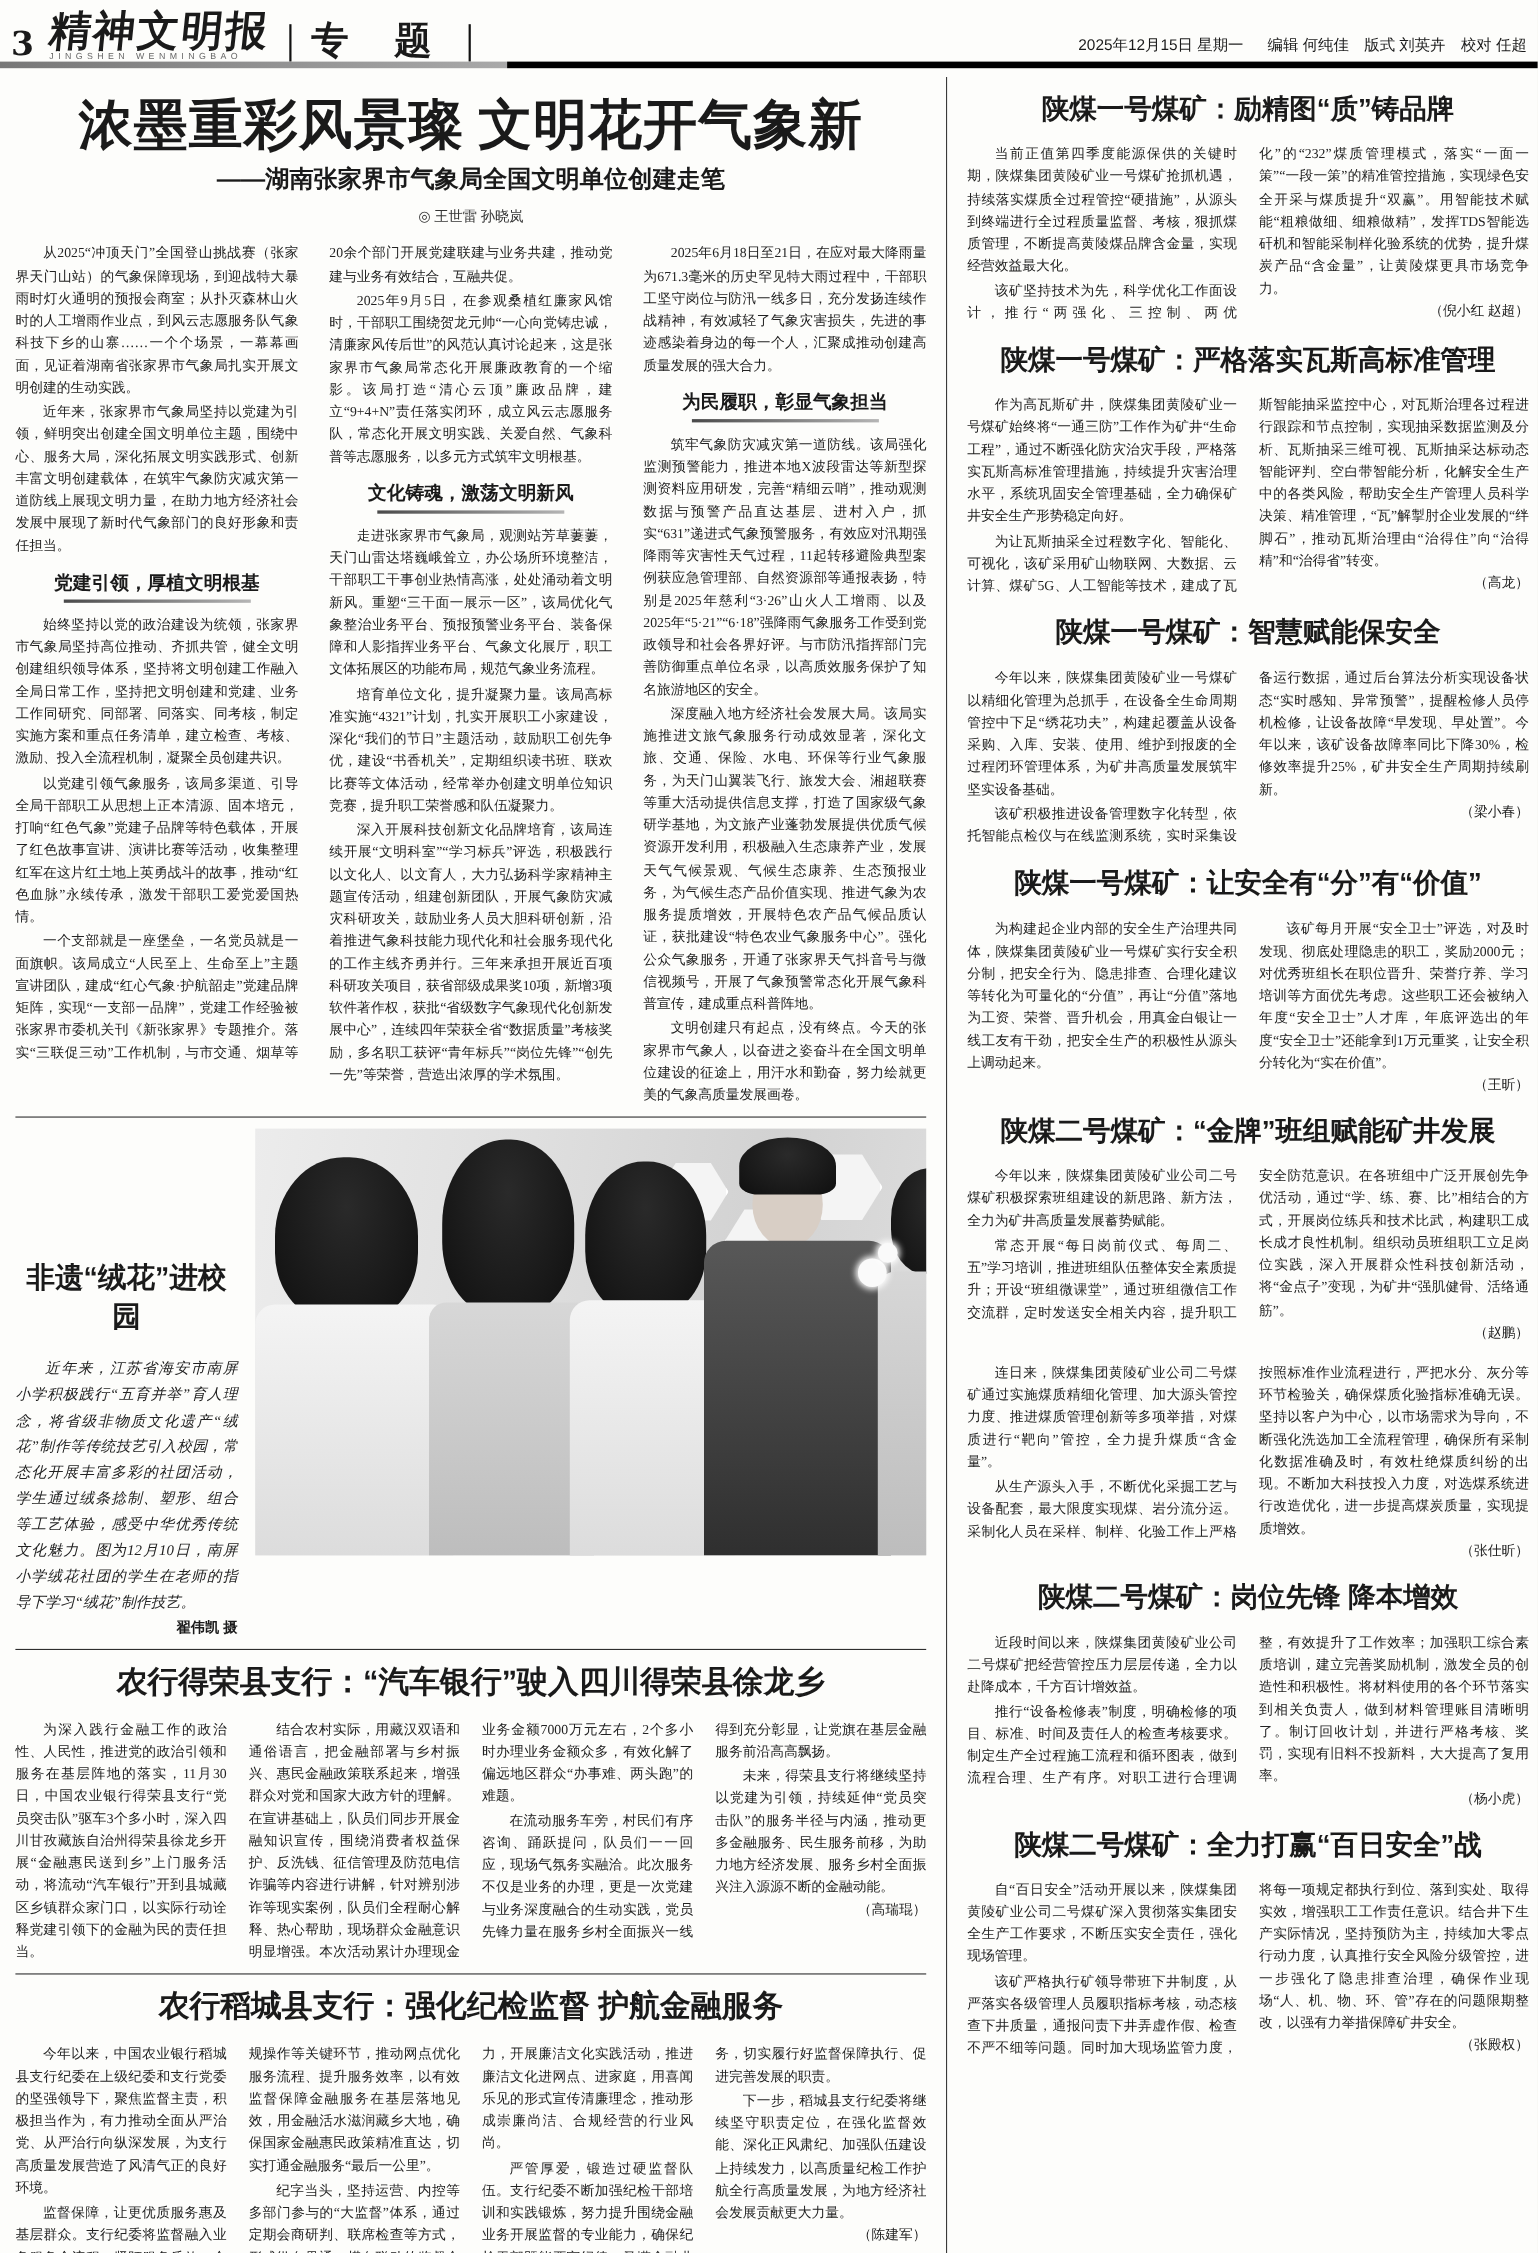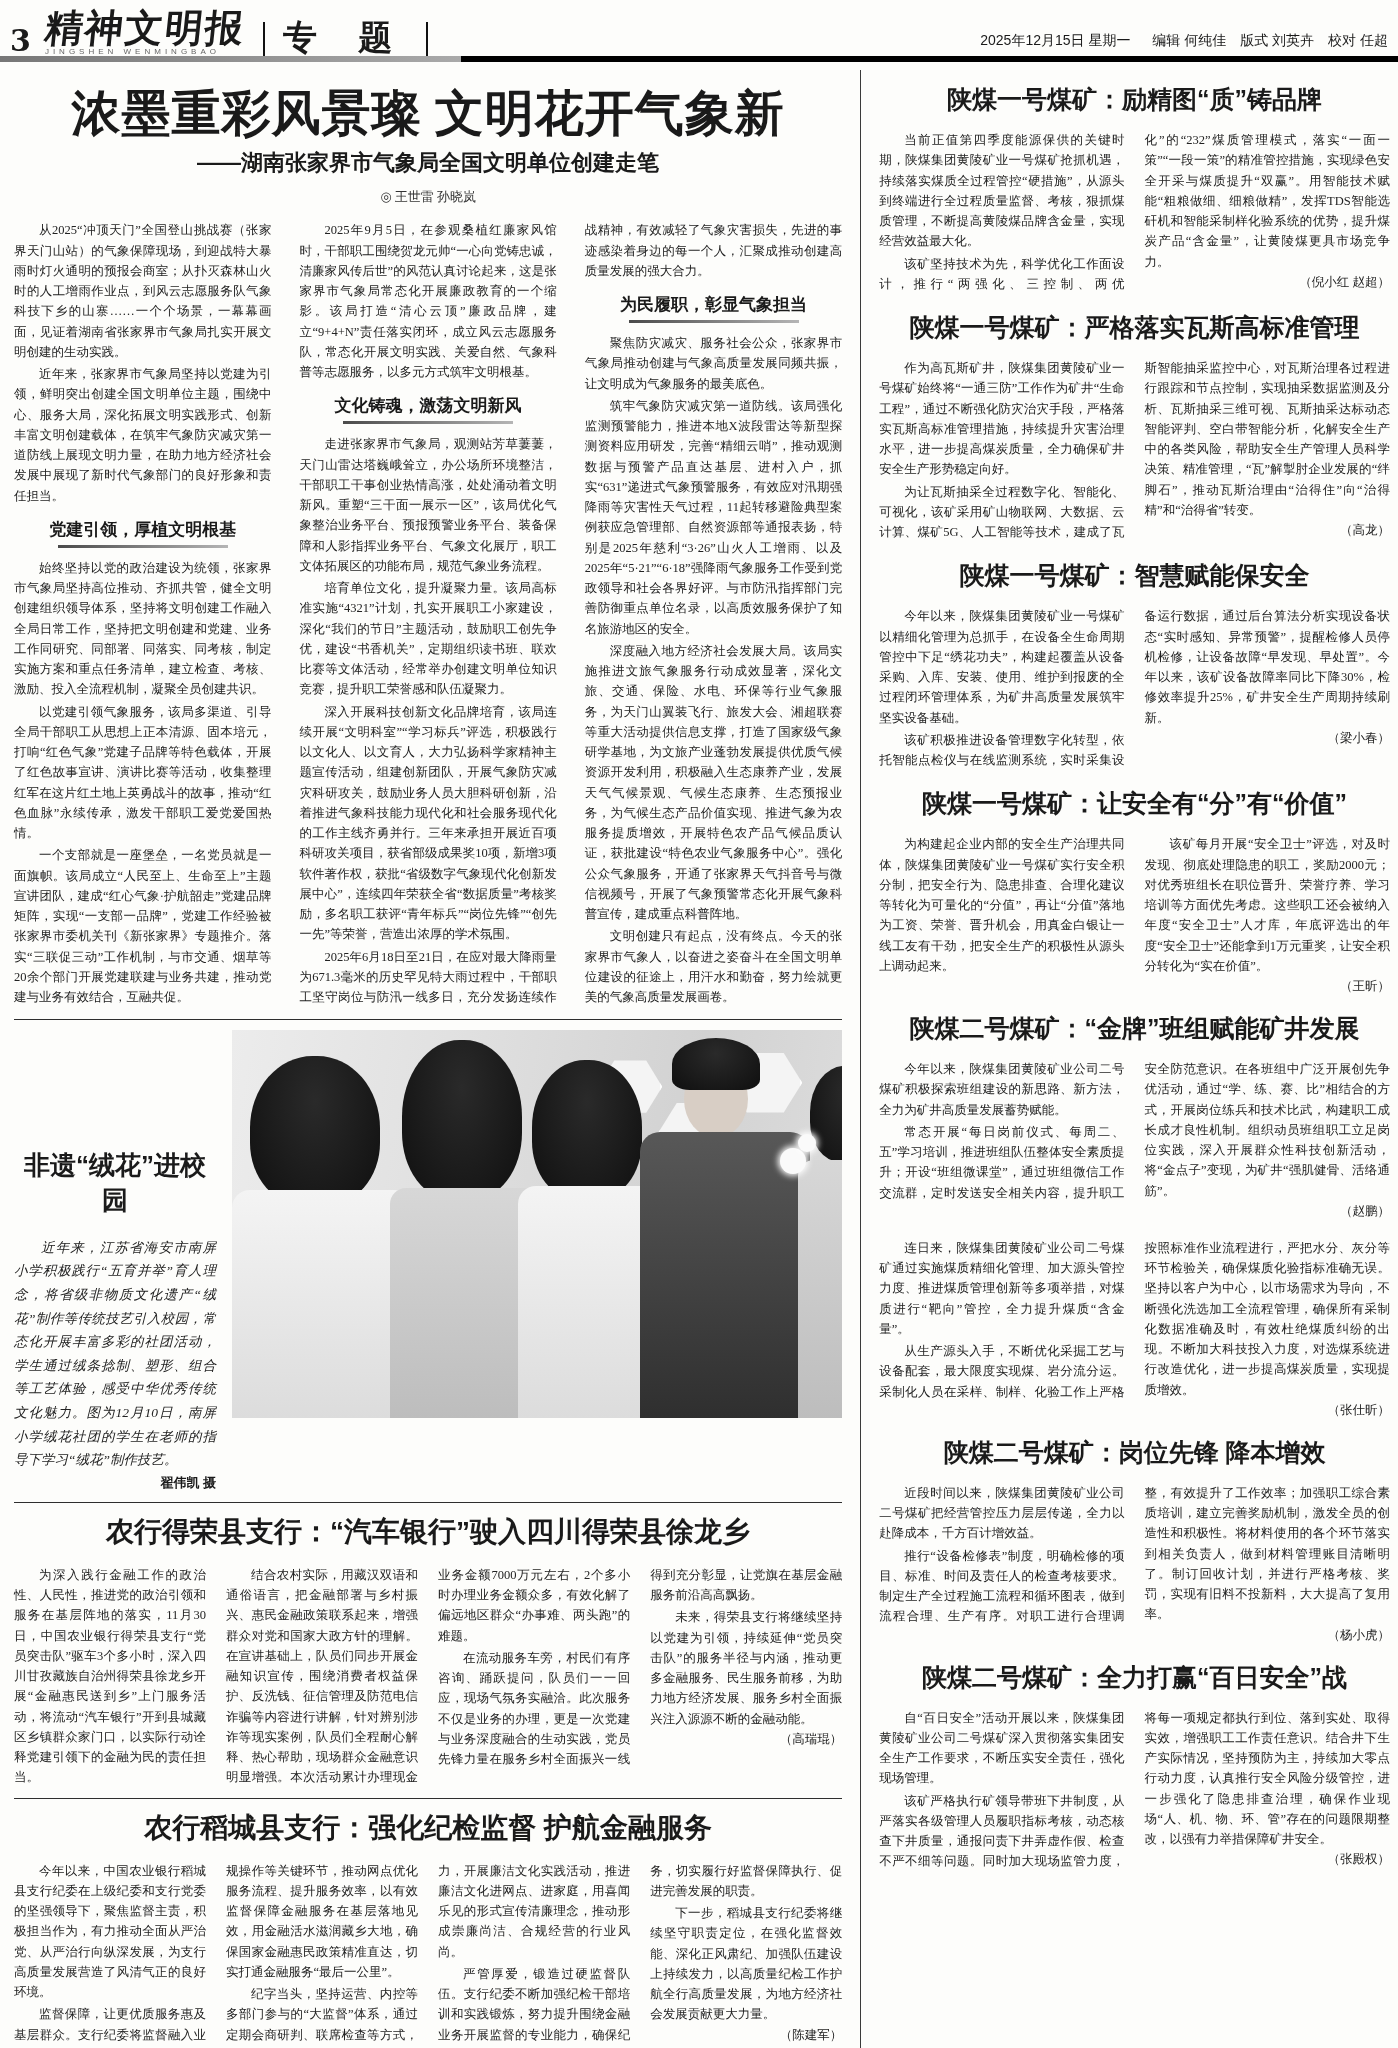--- a/index.html
+++ b/index.html
@@ -125,21 +125,20 @@
             <p>始终坚持以党的政治建设为统领，张家界市气象局坚持高位推动、齐抓共管，健全文明创建组织领导体系，坚持将文明创建工作融入全局日常工作，坚持把文明创建和党建、业务工作同研究、同部署、同落实、同考核，制定实施方案和重点任务清单，建立检查、考核、激励、投入全流程机制，凝聚全员创建共识。</p>
             <p>以党建引领气象服务，该局多渠道、引导全局干部职工从思想上正本清源、固本培元，打响“红色气象”党建子品牌等特色载体，开展了红色故事宣讲、演讲比赛等活动，收集整理红军在这片红土地上英勇战斗的故事，推动“红色血脉”永续传承，激发干部职工爱党爱国热情。</p>
             <p>一个支部就是一座堡垒，一名党员就是一面旗帜。该局成立“人民至上、生命至上”主题宣讲团队，建成“红心气象·护航韶走”党建品牌矩阵，实现“一支部一品牌”，党建工作经验被张家界市委机关刊《新张家界》专题推介。落实“三联促三动”工作机制，与市交通、烟草等20余个部门开展党建联建与业务共建，推动党建与业务有效结合，互融共促。</p>
             <p>2025年9月5日，在参观桑植红廉家风馆时，干部职工围绕贺龙元帅“一心向党铸忠诚，清廉家风传后世”的风范认真讨论起来，这是张家界市气象局常态化开展廉政教育的一个缩影。该局打造“清心云顶”廉政品牌，建立“9+4+N”责任落实闭环，成立风云志愿服务队，常态化开展文明实践、关爱自然、气象科普等志愿服务，以多元方式筑牢文明根基。</p>
             <div class="subhead"><span>文化铸魂，激荡文明新风</span><i></i></div>
             <p>走进张家界市气象局，观测站芳草萋萋，天门山雷达塔巍峨耸立，办公场所环境整洁，干部职工干事创业热情高涨，处处涌动着文明新风。重塑“三干面一展示一区”，该局优化气象整治业务平台、预报预警业务平台、装备保障和人影指挥业务平台、气象文化展厅，职工文体拓展区的功能布局，规范气象业务流程。</p>
             <p>培育单位文化，提升凝聚力量。该局高标准实施“4321”计划，扎实开展职工小家建设，深化“我们的节日”主题活动，鼓励职工创先争优，建设“书香机关”，定期组织读书班、联欢比赛等文体活动，经常举办创建文明单位知识竞赛，提升职工荣誉感和队伍凝聚力。</p>
             <p>深入开展科技创新文化品牌培育，该局连续开展“文明科室”“学习标兵”评选，积极践行以文化人、以文育人，大力弘扬科学家精神主题宣传活动，组建创新团队，开展气象防灾减灾科研攻关，鼓励业务人员大胆科研创新，沿着推进气象科技能力现代化和社会服务现代化的工作主线齐勇并行。三年来承担开展近百项科研攻关项目，获省部级成果奖10项，新增3项软件著作权，获批“省级数字气象现代化创新发展中心”，连续四年荣获全省“数据质量”考核奖励，多名职工获评“青年标兵”“岗位先锋”“创先一先”等荣誉，营造出浓厚的学术氛围。</p>
             <p>2025年6月18日至21日，在应对最大降雨量为671.3毫米的历史罕见特大雨过程中，干部职工坚守岗位与防汛一线多日，充分发扬连续作战精神，有效减轻了气象灾害损失，先进的事迹感染着身边的每一个人，汇聚成推动创建高质量发展的强大合力。</p>
             <div class="subhead"><span>为民履职，彰显气象担当</span><i></i></div>
-            <p>聚焦防灾减灾、服务社会公众，张家界市气象局推动创建与气象高质量发展同频共振，让文明成为气象服务的最美底色。</p>
             <p>筑牢气象防灾减灾第一道防线。该局强化监测预警能力，推进本地X波段雷达等新型探测资料应用研发，完善“精细云哨”，推动观测数据与预警产品直达基层、进村入户，抓实“631”递进式气象预警服务，有效应对汛期强降雨等灾害性天气过程，11起转移避险典型案例获应急管理部、自然资源部等通报表扬，特别是2025年慈利“3·26”山火人工增雨、以及2025年“5·21”“6·18”强降雨气象服务工作受到党政领导和社会各界好评。与市防汛指挥部门完善防御重点单位名录，以高质效服务保护了知名旅游地区的安全。</p>
             <p>深度融入地方经济社会发展大局。该局实施推进文旅气象服务行动成效显著，深化文旅、交通、保险、水电、环保等行业气象服务，为天门山翼装飞行、旅发大会、湘超联赛等重大活动提供信息支撑，打造了国家级气象研学基地，为文旅产业蓬勃发展提供优质气候资源开发利用，积极融入生态康养产业，发展天气气候景观、气候生态康养、生态预报业务，为气候生态产品价值实现、推进气象为农服务提质增效，开展特色农产品气候品质认证，获批建设“特色农业气象服务中心”。强化公众气象服务，开通了张家界天气抖音号与微信视频号，开展了气象预警常态化开展气象科普宣传，建成重点科普阵地。</p>
             <p>文明创建只有起点，没有终点。今天的张家界市气象人，以奋进之姿奋斗在全国文明单位建设的征途上，用汗水和勤奋，努力绘就更美的气象高质量发展画卷。</p>
           </div>
       </article>
 
       <hr class="sec-rule">
 
       <div class="photo-row">
         <aside class="caption-col">
@@ -216,21 +215,21 @@
               <p>该矿坚持技术为先，科学优化工作面设计，推行“两强化、三控制、两优化”的“232”煤质管理模式，落实“一面一策”“一段一策”的精准管控措施，实现绿色安全开采与煤质提升“双赢”。用智能技术赋能“粗粮做细、细粮做精”，发挥TDS智能选矸机和智能采制样化验系统的优势，提升煤炭产品“含金量”，让黄陵煤更具市场竞争力。</p>
             </div>
           <div class="art-byline">（倪小红 赵超）</div>
         </div>
       </article>
 
       <article class="coal-article">
         <h2 class="coal-headline">陕煤一号煤矿：严格落实瓦斯高标准管理</h2>
         <div class="cols2">
           <div>
-              <p>作为高瓦斯矿井，陕煤集团黄陵矿业一号煤矿始终将“一通三防”工作作为矿井“生命工程”，通过不断强化防灾治灾手段，严格落实瓦斯高标准管理措施，持续提升灾害治理水平，进一步提高煤炭质量，全力确保矿井安全生产形势稳定向好。</p>
+              <p>作为高瓦斯矿井，陕煤集团黄陵矿业一号煤矿始终将“一通三防”工作作为矿井“生命工程”，通过不断强化防灾治灾手段，严格落实瓦斯高标准管理措施，持续提升灾害治理水平，系统巩固安全管理基础，全力确保矿井安全生产形势稳定向好。</p>
               <p>为让瓦斯抽采全过程数字化、智能化、可视化，该矿采用矿山物联网、大数据、云计算、煤矿5G、人工智能等技术，建成了瓦斯智能抽采监控中心，对瓦斯治理各过程进行跟踪和节点控制，实现抽采数据监测及分析、瓦斯抽采三维可视、瓦斯抽采达标动态智能评判、空白带智能分析，化解安全生产中的各类风险，帮助安全生产管理人员科学决策、精准管理，“瓦”解掣肘企业发展的“绊脚石”，推动瓦斯治理由“治得住”向“治得精”和“治得省”转变。</p>
             </div>
           <div class="art-byline">（高龙）</div>
         </div>
       </article>
 
       <article class="coal-article">
         <h2 class="coal-headline">陕煤一号煤矿：智慧赋能保安全</h2>
         <div class="cols2">
           <div>

